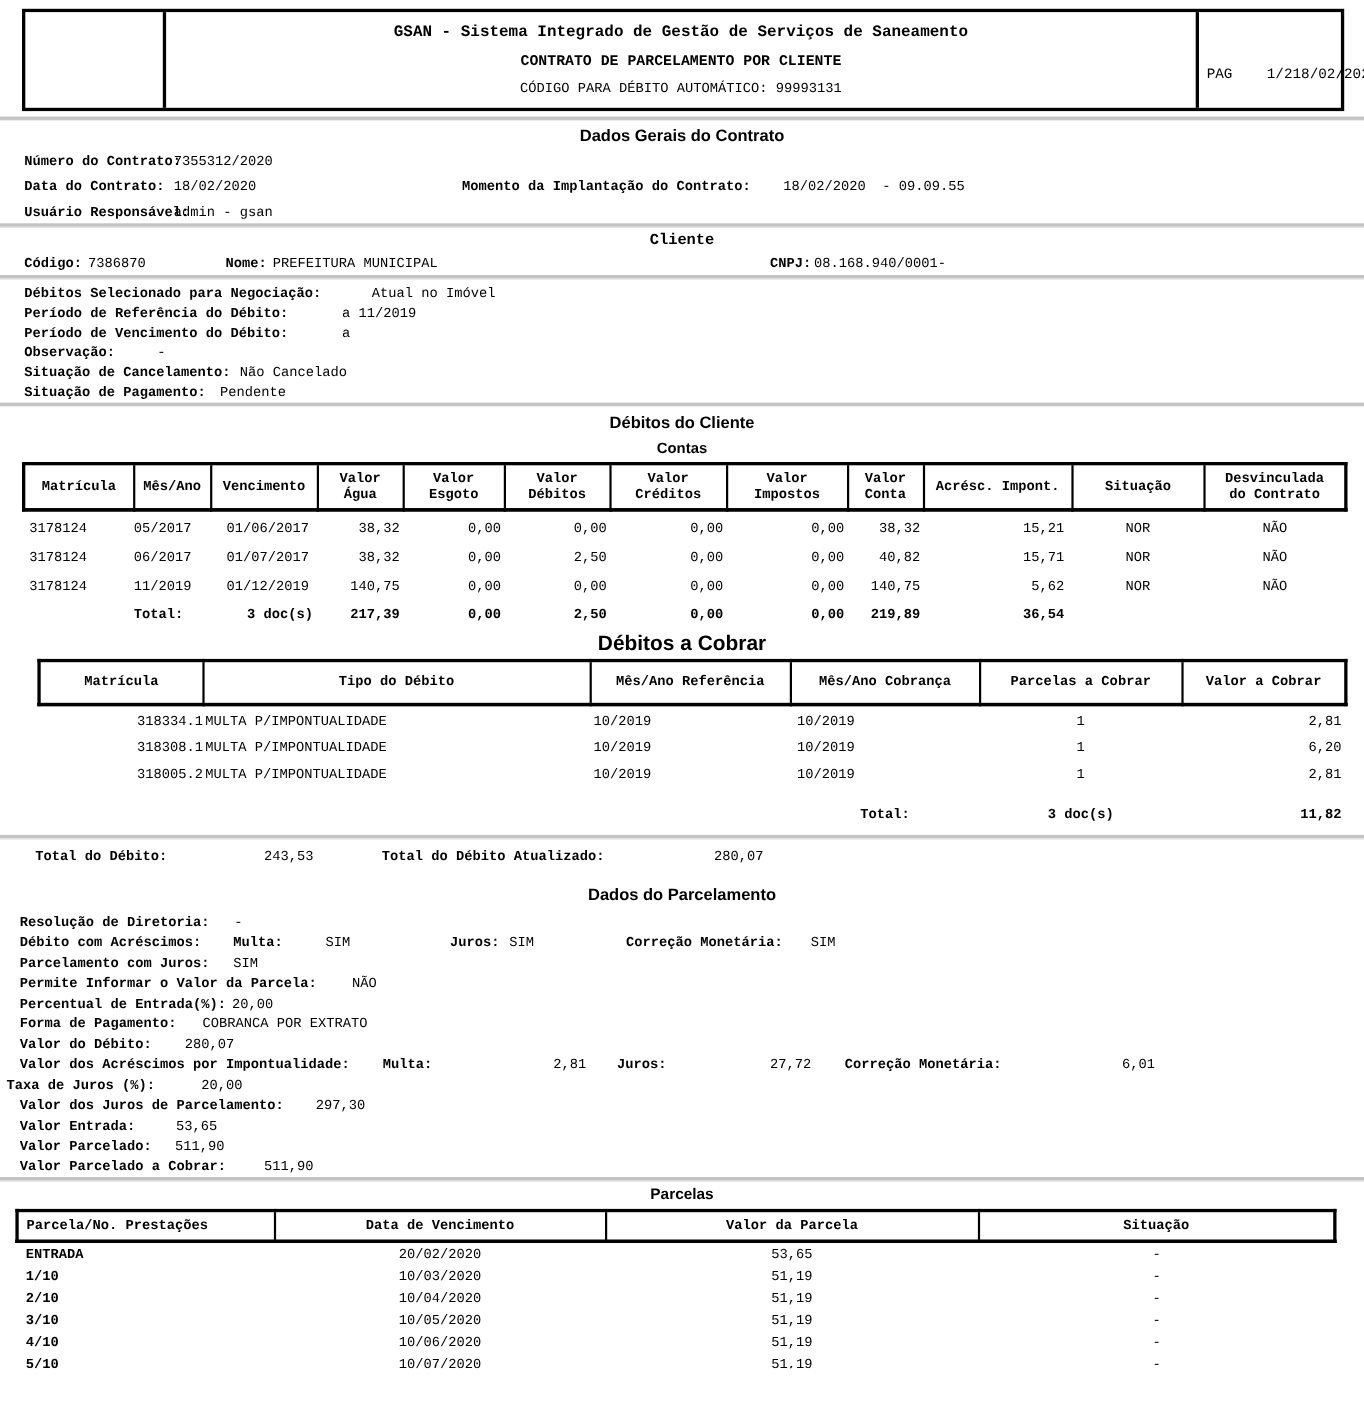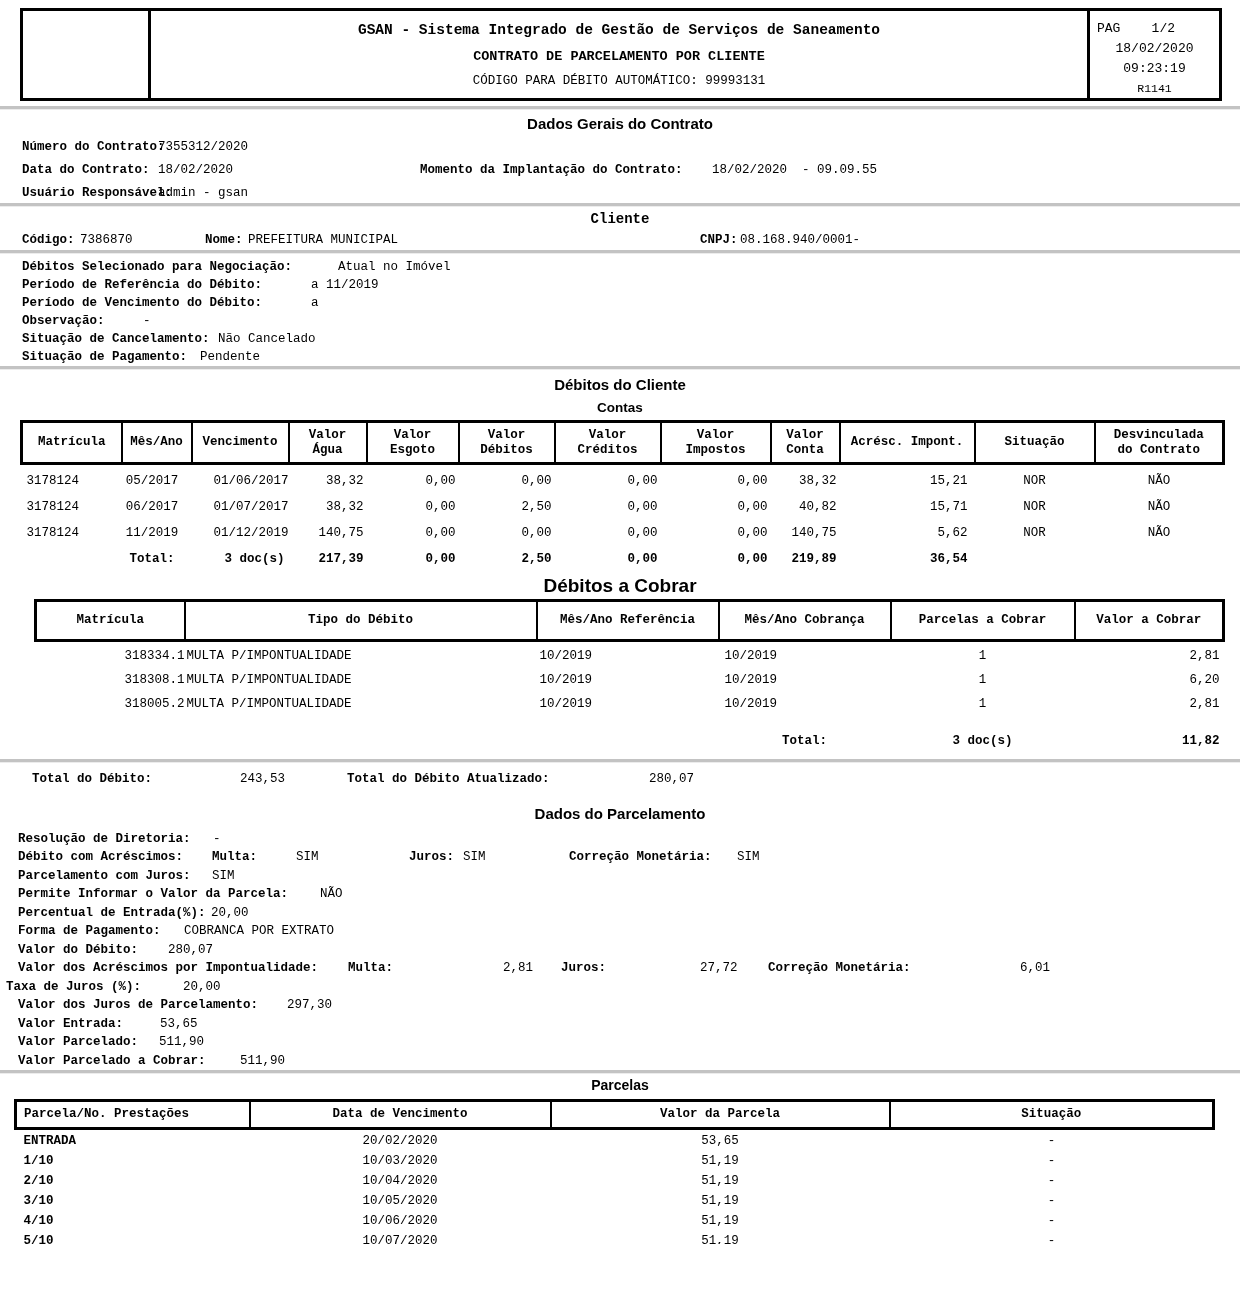--- a/index.html
+++ b/index.html
@@ -7,21 +7,21 @@
         font-family:"Liberation Mono",monospace;font-size:12.5px;color:#000;}
   .b{font-weight:bold;}
   
   .hbox{display:flex;margin:8px 0 0 20px;width:1202px;height:93px;border:3px solid #000;box-sizing:border-box;}
   .hlogo{width:125px;border-right:3px solid #000;}
   .hcenter{flex:1;border-right:3px solid #000;display:flex;flex-direction:column;align-items:center;
            justify-content:space-between;padding:11px 0 10px;box-sizing:border-box;}
   .htitle{font-weight:bold;font-size:14.5px;white-space:pre;}
   .hsub{font-weight:bold;font-size:13.5px;white-space:pre;}
   .hcode{font-size:12.5px;white-space:pre;}
-  .hright{width:129px;display:flex;flex-direction:column;padding-top:8px;box-sizing:border-box;}
+  .hright{width:129px;display:flex;padding-top:26px;box-sizing:border-box;align-items:center;}
   .hright div{line-height:20px;text-align:center;font-size:13px;white-space:pre;}
   .pagline{text-align:left !important;padding-left:7px;font-size:12.5px;}
   .rcode{font-size:11.5px !important;}
   
   .gline{height:3px;background:#c3c3c3;border-bottom:1px solid #ececec;}
   
   .sec{font-family:"Liberation Sans",sans-serif;font-weight:bold;font-size:15px;text-align:center;line-height:18px;}
   .sec.mono{font-family:"Liberation Mono",monospace;font-size:14px;}
   .sec.sub{font-size:13.5px;}
   .sec.med{font-size:19px;}
@@ -37,22 +37,22 @@
   th{border:2px solid #000;font-weight:bold;font-size:12.5px;text-align:center;
      white-space:pre-line;line-height:14.5px;vertical-align:middle;}
   td{font-size:12.5px;line-height:14px;overflow:hidden;white-space:nowrap;}
   tfoot td{font-weight:bold;}
   
   .t-contas{width:1202px;margin-left:20px;margin-top:3px;}
   .t-contas th{padding:5px 2px;}
   .t-contas tbody td{padding:9px 0 3px;}
   .t-contas tfoot td{padding:9px 0 3px;}
   .t-contas td:nth-child(1){text-align:left;padding-left:5px;}
-  .t-contas td:nth-child(2){text-align:center;padding-right:9px;}
-  .t-contas td:nth-child(3){text-align:right;padding-left:7px;}
+  .t-contas td:nth-child(2){text-align:left;padding-right:9px;}
+  .t-contas td:nth-child(3){text-align:center;padding-left:7px;}
   .t-contas td:nth-child(4),.t-contas td:nth-child(5),.t-contas td:nth-child(6),
   .t-contas td:nth-child(7),.t-contas td:nth-child(8),.t-contas td:nth-child(9){text-align:right;padding-right:3px;}
   .t-contas td:nth-child(10){text-align:right;padding-right:7px;}
   .t-contas td:nth-child(11),.t-contas td:nth-child(12){text-align:center;}
   .t-contas tfoot td:nth-child(3){text-align:right;padding-left:0;padding-right:4px;}
   
   .t-cobrar{width:1188px;margin-left:34px;margin-top:4px;}
   .t-cobrar th{padding:11px 2px;}
   .t-cobrar tbody td{padding:7px 0 3px;}
   .t-cobrar td:nth-child(1){text-align:right;padding-left:5px;}

